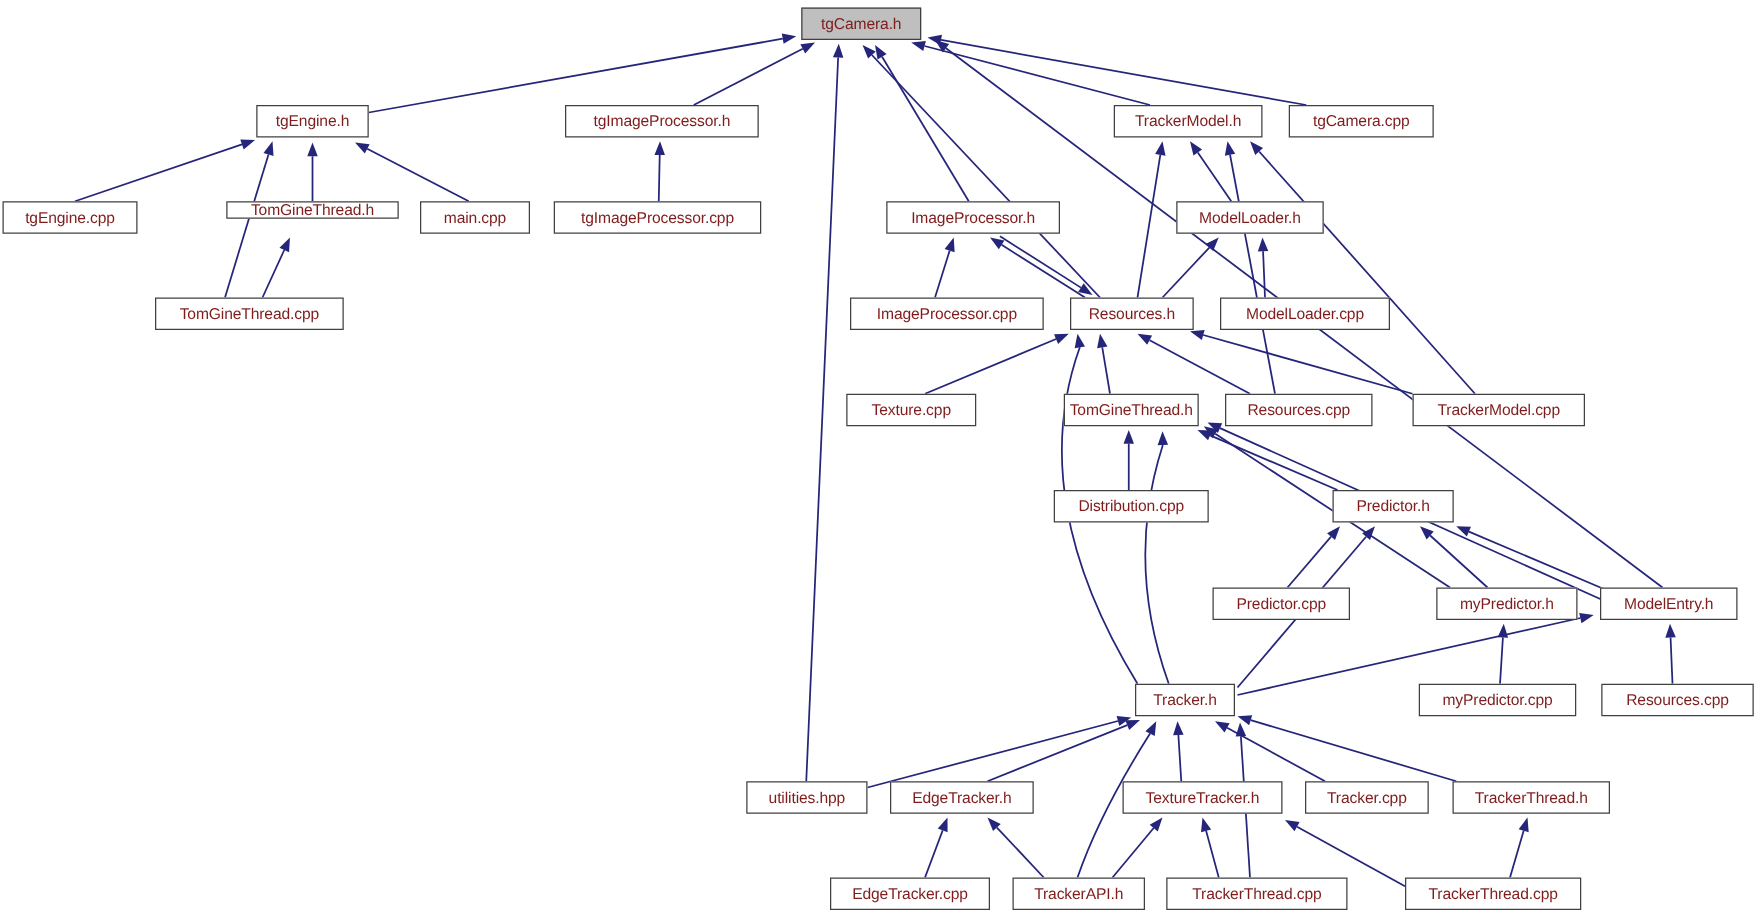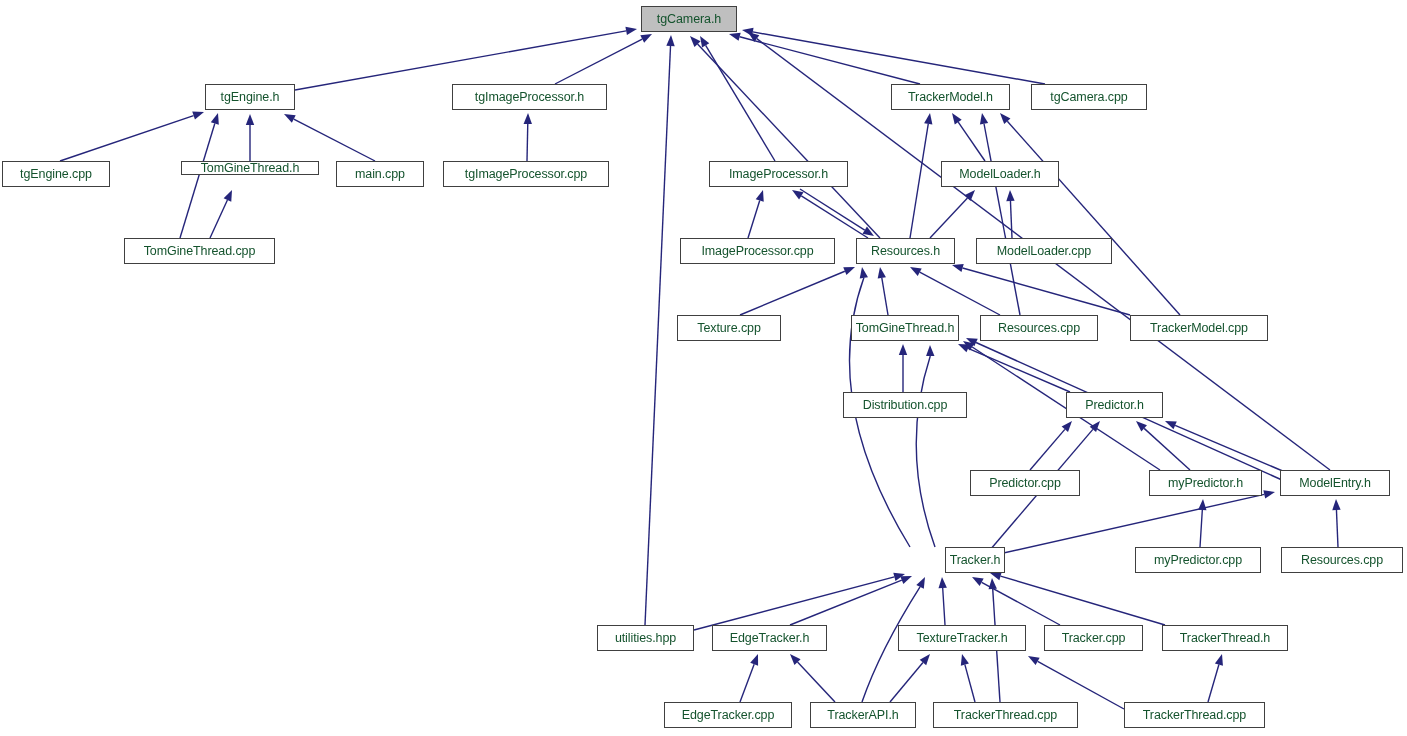--- a/index.html
+++ b/index.html
@@ -20,21 +20,21 @@
     left: 0;
     top: 0;
     width: 1407px;
     height: 736px;
   }
   .node-box {
     position: absolute;
     box-sizing: border-box;
     border: 1px solid #404040;
     background: #ffffff;
-    color: #14532d;
+    color: #7f1d1d;
     font-size: 12.5px;
     line-height: 1;
     display: flex;
     align-items: center;
     justify-content: center;
     white-space: nowrap;
     letter-spacing: -0.1px;
   }
   .node-box.root {
     background: #bfbfbf;
@@ -286,21 +286,21 @@
       <div class="node-box" style="left: 976px; top: 238px; width: 136px; height: 26px;">ModelLoader.cpp</div>
       <div class="node-box" style="left: 677px; top: 315px; width: 104px; height: 26px;">Texture.cpp</div>
       <div class="node-box" style="left: 851px; top: 315px; width: 108px; height: 26px;">TomGineThread.h</div>
       <div class="node-box" style="left: 980px; top: 315px; width: 118px; height: 26px;">Resources.cpp</div>
       <div class="node-box" style="left: 1118px; top: 315px; width: 138px; height: 26px; margin-left: 12px;">TrackerModel.cpp</div>
       <div class="node-box" style="left: 843px; top: 392px; width: 124px; height: 26px;">Distribution.cpp</div>
       <div class="node-box" style="left: 1066px; top: 392px; width: 97px; height: 26px;">Predictor.h</div>
       <div class="node-box" style="left: 970px; top: 470px; width: 110px; height: 26px;">Predictor.cpp</div>
       <div class="node-box" style="left: 1149px; top: 470px; width: 113px; height: 26px;">myPredictor.h</div>
       <div class="node-box" style="left: 1280px; top: 470px; width: 110px; height: 26px;">ModelEntry.h</div>
-      <div class="node-box" style="left: 908px; top: 547px; width: 60px; height: 26px; margin-left: 37px;">Tracker.h</div>
+      <div class="node-box" style="left: 908px; top: 547px; width: 80px; height: 26px;">Tracker.h</div>
       <div class="node-box" style="left: 1135px; top: 547px; width: 126px; height: 26px;">myPredictor.cpp</div>
       <div class="node-box" style="left: 1281px; top: 547px; width: 122px; height: 26px;">Resources.cpp</div>
       <div class="node-box" style="left: 597px; top: 625px; width: 97px; height: 26px;">utilities.hpp</div>
       <div class="node-box" style="left: 712px; top: 625px; width: 115px; height: 26px;">EdgeTracker.h</div>
       <div class="node-box" style="left: 898px; top: 625px; width: 128px; height: 26px;">TextureTracker.h</div>
       <div class="node-box" style="left: 1044px; top: 625px; width: 99px; height: 26px;">Tracker.cpp</div>
       <div class="node-box" style="left: 1162px; top: 625px; width: 126px; height: 26px;">TrackerThread.h</div>
       <div class="node-box" style="left: 664px; top: 702px; width: 128px; height: 26px;">EdgeTracker.cpp</div>
       <div class="node-box" style="left: 810px; top: 702px; width: 106px; height: 26px;">TrackerAPI.h</div>
       <div class="node-box" style="left: 933px; top: 702px; width: 145px; height: 26px;">TrackerThread.cpp</div>

